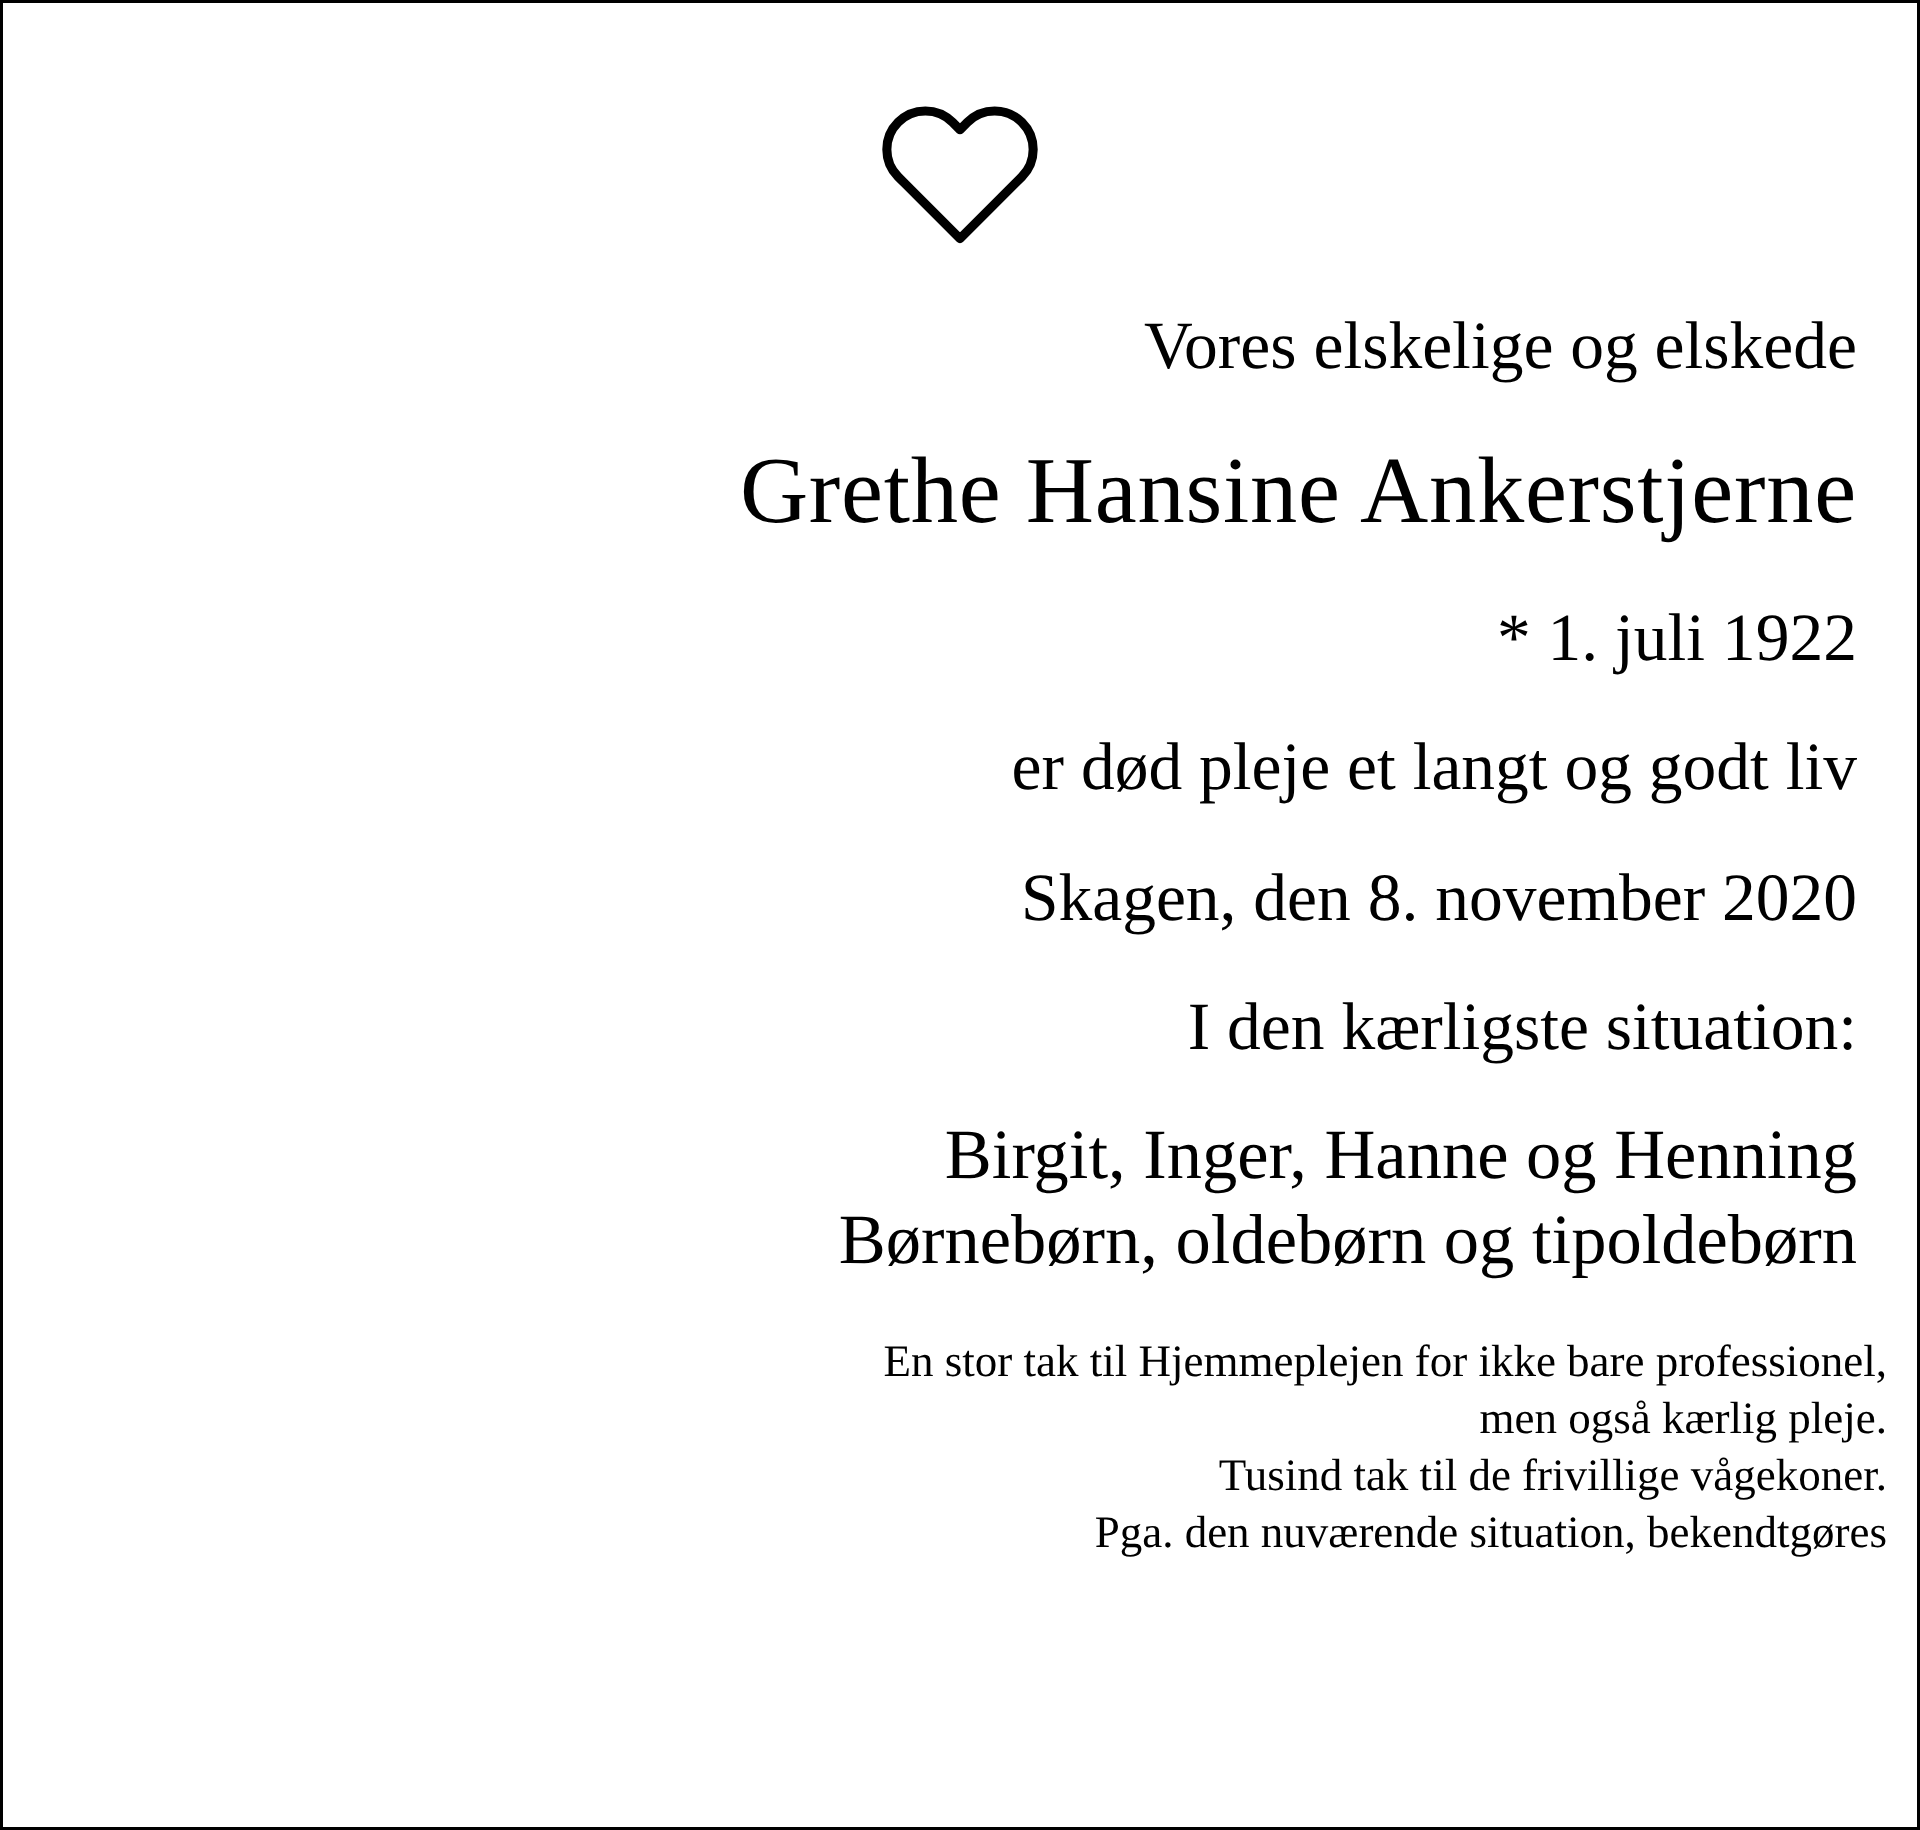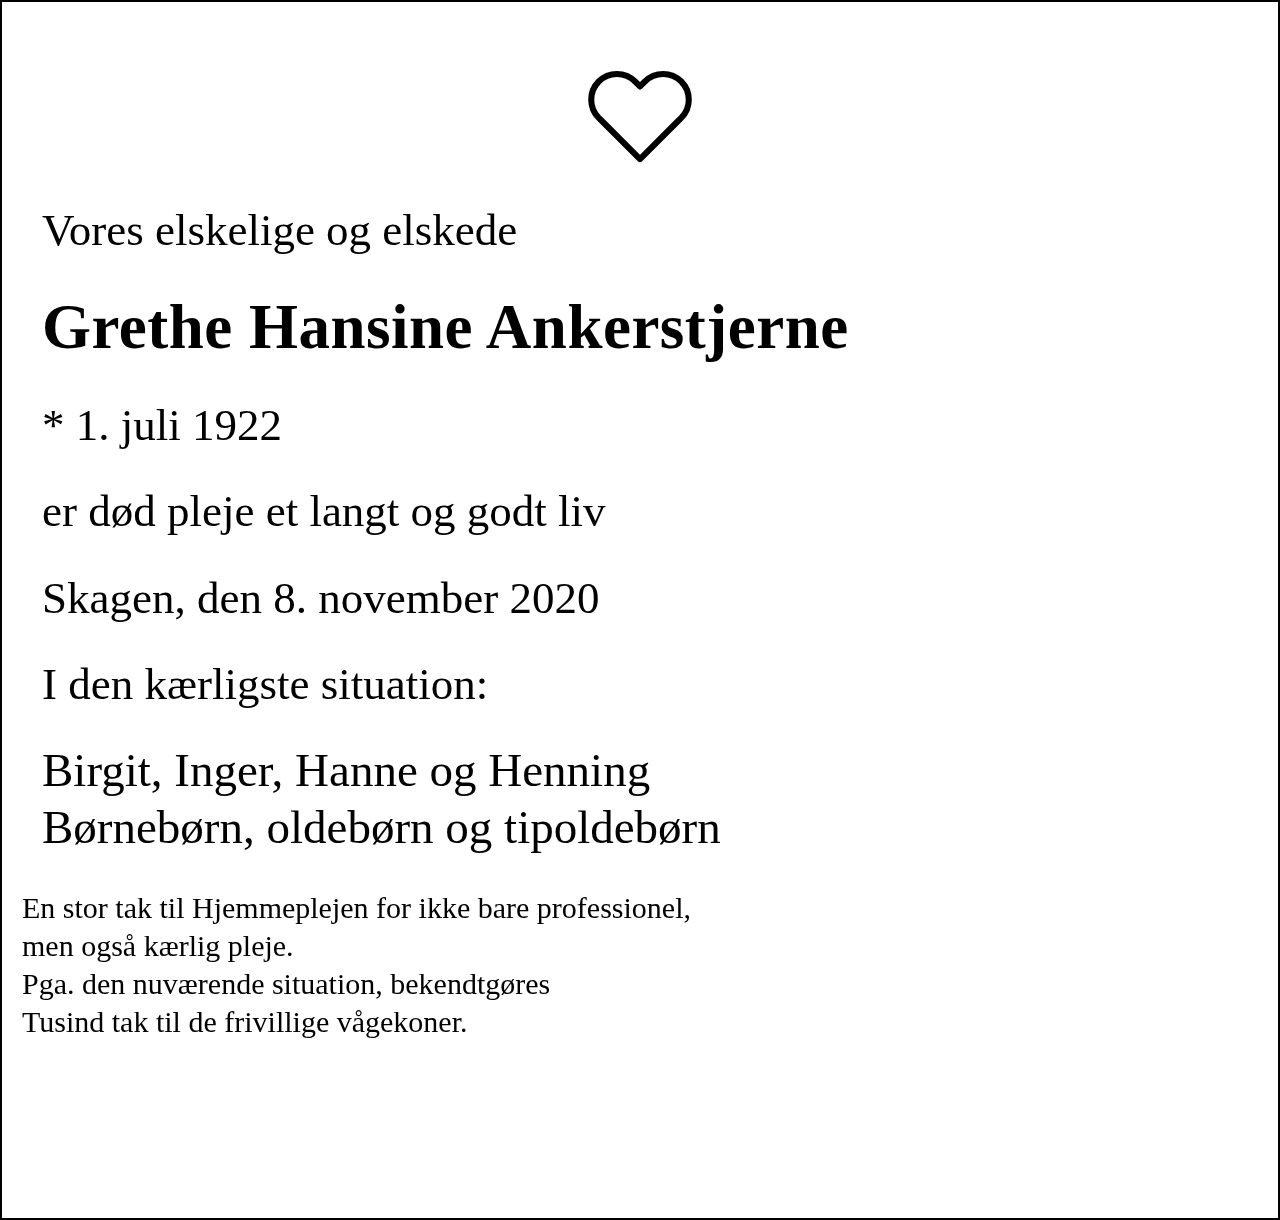--- a/index.html
+++ b/index.html
@@ -9,40 +9,40 @@
   }
   .page {
     box-sizing: border-box;
     width: 1280px;
     height: 1220px;
     background: #ffffff;
     border: 2px solid #000000;
     overflow: hidden;
     font-family: "Liberation Serif", "DejaVu Serif", serif;
     color: #000000;
-    text-align: left;
+    text-align: right;
   }
   .heart-wrap {
     margin: 58px auto 0;
     width: 124px;
     height: 112px;
   }
   .heart-wrap svg {
     display: block;
     width: 100%;
     height: 100%;
   }
   .line {
     font-size: 45px;
     line-height: 1.25;
     margin: 30px 40px;
   }
   .name {
     font-size: 63px;
-    font-weight: 700;
+    font-weight: 400;
     line-height: 1.25;
     margin: 26px 40px;
     letter-spacing: 0.5px;
   }
   .bold-block {
     font-size: 47px;
     font-weight: 400;
     line-height: 1.22;
     margin: 30px 40px;
   }
@@ -76,17 +76,17 @@
   <div class="line">I den kærligste situation:</div>
 
   <div class="bold-block">
     <div>Birgit, Inger, Hanne og Henning</div>
     <div>Børnebørn, oldebørn og tipoldebørn</div>
   </div>
 
   <div class="thanks-block">
     <div>En stor tak til Hjemmeplejen for ikke bare professionel,</div>
     <div>men også kærlig pleje.</div>
+    <div>Tusind tak til de frivillige vågekoner.</div>
     <div>Pga. den nuværende situation, bekendtgøres</div>
-    <div>Tusind tak til de frivillige vågekoner.</div>
   </div>
 
 </div>
 
 </body></html>

